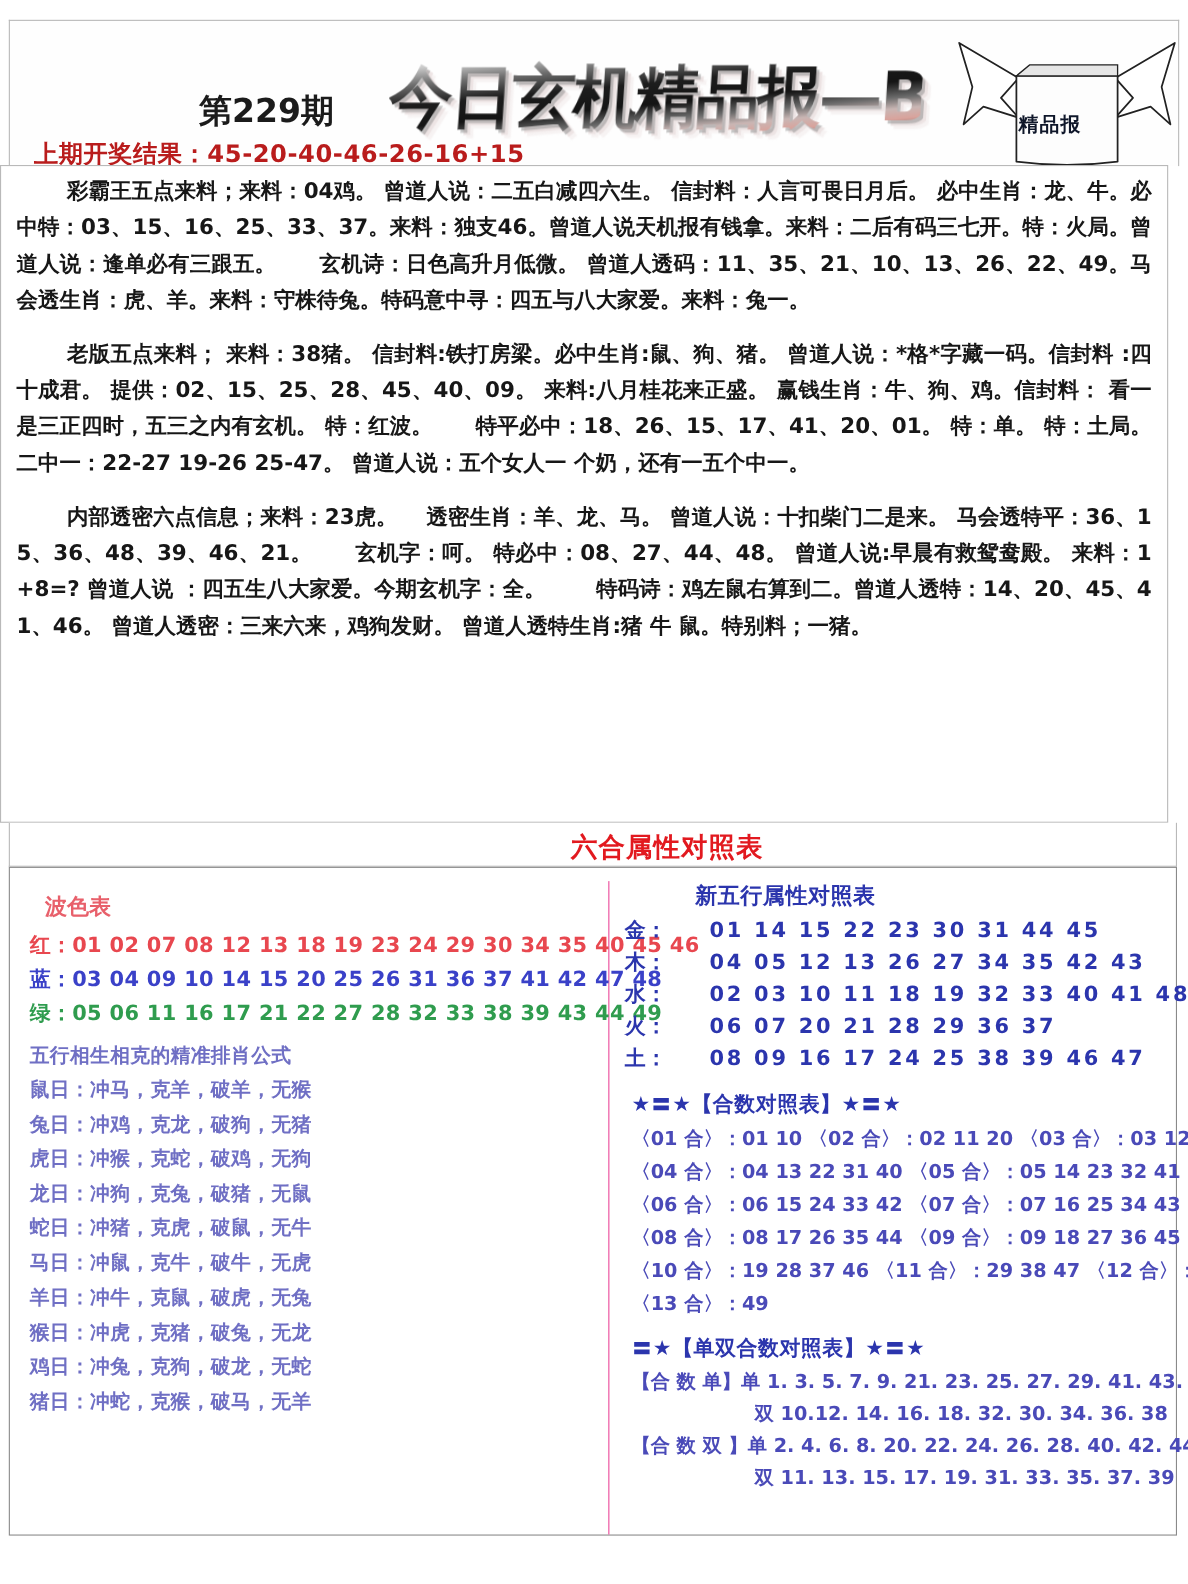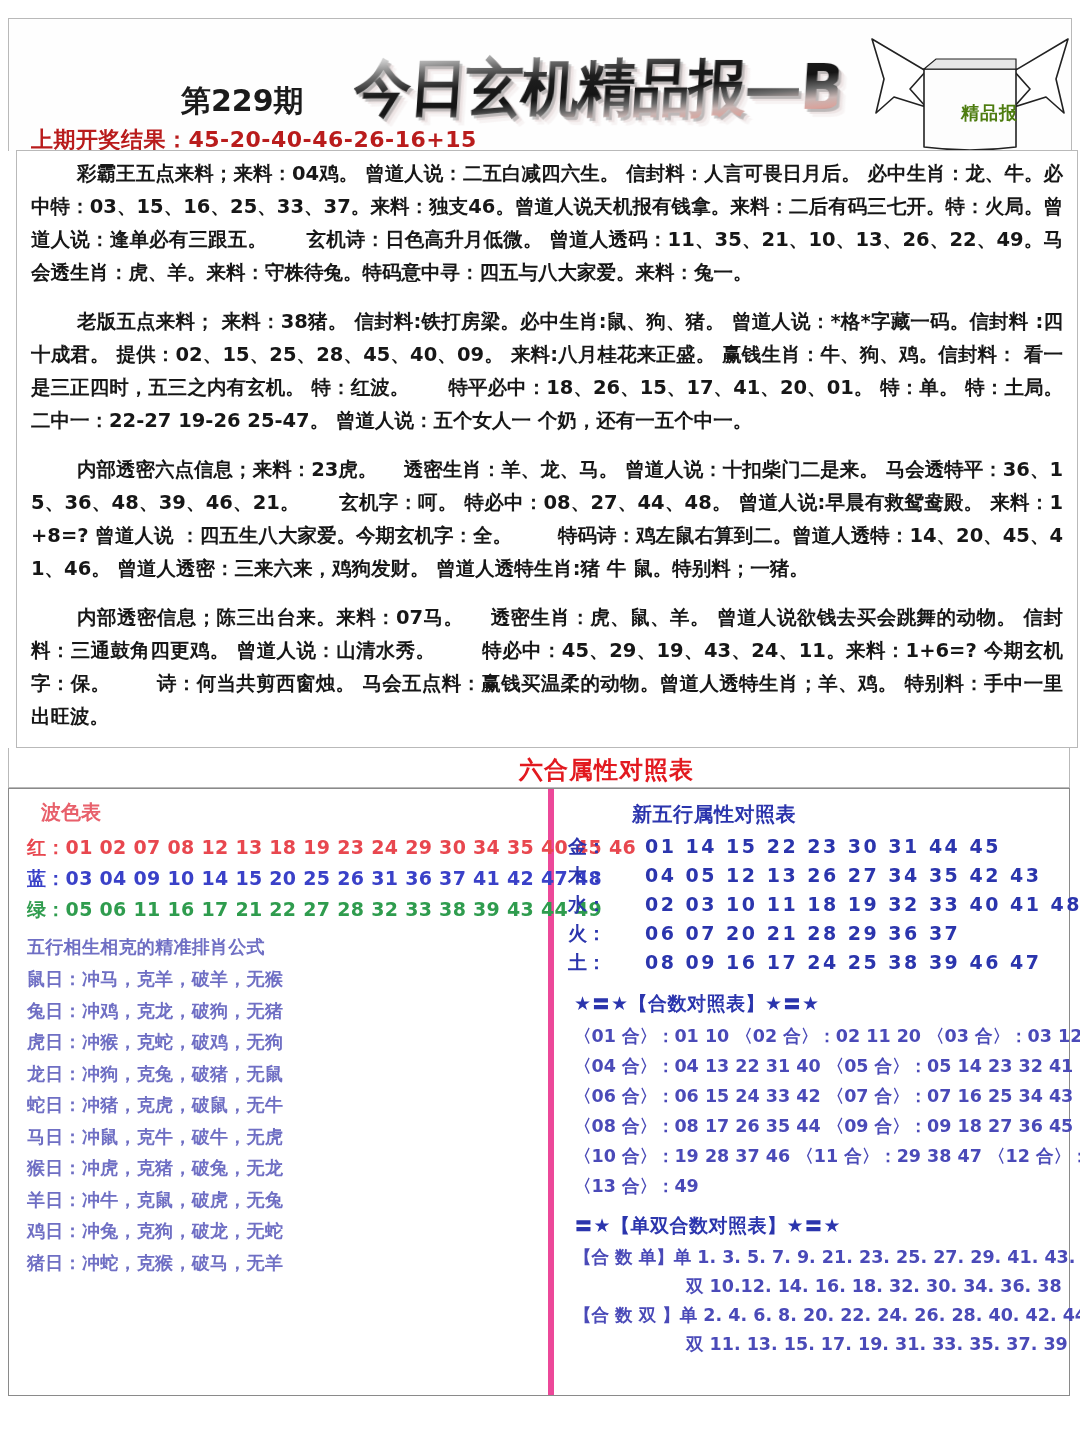--- a/index.html
+++ b/index.html
@@ -87,31 +87,31 @@
   .ribbon {
     position: absolute;
     left: 855px; top: 16px;
     width: 212px; height: 118px;
   }
   .ribbon svg { display:block; }
   .ribbon-label {
     position: absolute;
     left: 62px; top: 66px;
     width: 92px;
-    text-align: right;
+    text-align: left;
     font-size: 18px;
     font-weight: 700;
-    color: #4d7c0f;
+    color: #0f172a;
     letter-spacing: 1px;
   }
 
   
   .article {
     position: absolute;
-    left: 16px; top: 150px;
+    left: 0; top: 150px;
     width: 1062px; height: 598px;
     border: 1px solid #b9b9b9;
     background: #ffffff;
     box-sizing: border-box;
     padding: 6px 14px 0 14px;
   }
   .para {
     font-family: "DejaVu Sans", "Liberation Sans", sans-serif;
     font-size: 19.5px;
     font-weight: 700;
@@ -153,23 +153,24 @@
     position: absolute;
     left: 8px; top: 788px;
     width: 1062px; height: 608px;
     border: 1px solid #8a8a8a;
     box-sizing: border-box;
     display: flex;
     background: #ffffff;
   }
   .col-left {
     width: 545px;
-    border-right: 6px solid #ec4899;
+    border-right: 1px solid #ec4899;
     box-sizing: border-box;
     padding: 10px 0 0 18px;
+    margin-top: 12px;
   }
   .col-right {
     flex: 1;
     box-sizing: border-box;
     padding: 10px 0 0 14px;
   }
 
   .wave-title {
     font-size: 20px;
     font-weight: 700;
@@ -276,21 +277,20 @@
         <path d="M60 34 L72 24 L152 24 L152 34 Z" fill="#e6e6e6" stroke="#222" stroke-width="1.2"></path>
       </svg>
       <div class="ribbon-label">精品报</div>
     </div>
   </div>
 
   <div class="article">
     <p class="para">彩霸王五点来料；来料：04鸡。 曾道人说：二五白减四六生。 信封料：人言可畏日月后。 必中生肖：龙、牛。必中特：03、15、16、25、33、37。来料：独支46。曾道人说天机报有钱拿。来料：二后有码三七开。特：火局。曾道人说：逢单必有三跟五。　　玄机诗：日色高升月低微。 曾道人透码：11、35、21、10、13、26、22、49。马会透生肖：虎、羊。来料：守株待兔。特码意中寻：四五与八大家爱。来料：兔一。</p>
     <p class="para">老版五点来料； 来料：38猪。 信封料:铁打房梁。必中生肖:鼠、狗、猪。 曾道人说：*格*字藏一码。信封料 :四十成君。 提供：02、15、25、28、45、40、09。 来料:八月桂花来正盛。 赢钱生肖：牛、狗、鸡。信封料： 看一是三正四时，五三之内有玄机。 特：红波。　　特平必中：18、26、15、17、41、20、01。 特：单。 特：土局。 二中一：22-27 19-26 25-47。 曾道人说：五个女人一 个奶，还有一五个中一。</p>
     <p class="para">内部透密六点信息；来料：23虎。　 透密生肖：羊、龙、马。 曾道人说：十扣柴门二是来。 马会透特平：36、15、36、48、39、46、21。　　玄机字：呵。 特必中：08、27、44、48。 曾道人说:早晨有救鸳鸯殿。 来料：1+8=? 曾道人说 ：四五生八大家爱。今期玄机字：全。　　 特码诗：鸡左鼠右算到二。曾道人透特：14、20、45、41、46。 曾道人透密：三来六来，鸡狗发财。 曾道人透特生肖:猪 牛 鼠。特别料；一猪。</p>
-    <p class="para last">内部透密信息；陈三出台来。来料：07马。　 透密生肖：虎、鼠、羊。 曾道人说欲钱去买会跳舞的动物。 信封料：三通鼓角四更鸡。 曾道人说：山清水秀。　　 特必中：45、29、19、43、24、11。来料：1+6=? 今期玄机字：保。　　 诗：何当共剪西窗烛。 马会五点料：赢钱买温柔的动物。曾道人透特生肖；羊、鸡。 特别料：手中一里出旺波。</p>
   </div>
 
   <div class="section-bar">
     <div class="title">六合属性对照表</div>
   </div>
 
   <div class="tables">
 
     <div class="col-left">
       <div class="wave-title">波色表</div>
@@ -306,22 +306,22 @@
       </div>
 
       <div class="formula-title">五行相生相克的精准排肖公式</div>
 
       <div class="zodiac-row">鼠日：冲马，克羊，破羊，无猴</div>
       <div class="zodiac-row">兔日：冲鸡，克龙，破狗，无猪</div>
       <div class="zodiac-row">虎日：冲猴，克蛇，破鸡，无狗</div>
       <div class="zodiac-row">龙日：冲狗，克兔，破猪，无鼠</div>
       <div class="zodiac-row">蛇日：冲猪，克虎，破鼠，无牛</div>
       <div class="zodiac-row">马日：冲鼠，克牛，破牛，无虎</div>
+      <div class="zodiac-row">羊日：冲牛，克鼠，破虎，无兔</div>
       <div class="zodiac-row">猴日：冲虎，克猪，破兔，无龙</div>
-      <div class="zodiac-row">羊日：冲牛，克鼠，破虎，无兔</div>
       <div class="zodiac-row">鸡日：冲兔，克狗，破龙，无蛇</div>
       <div class="zodiac-row">猪日：冲蛇，克猴，破马，无羊</div>
     </div>
 
     <div class="col-right">
       <div class="wuxing-title">新五行属性对照表</div>
 
       <div class="wuxing-row">
         <span class="lbl">金：</span><span class="nums">01 14 15 22 23 30 31 44 45</span>
       </div>

